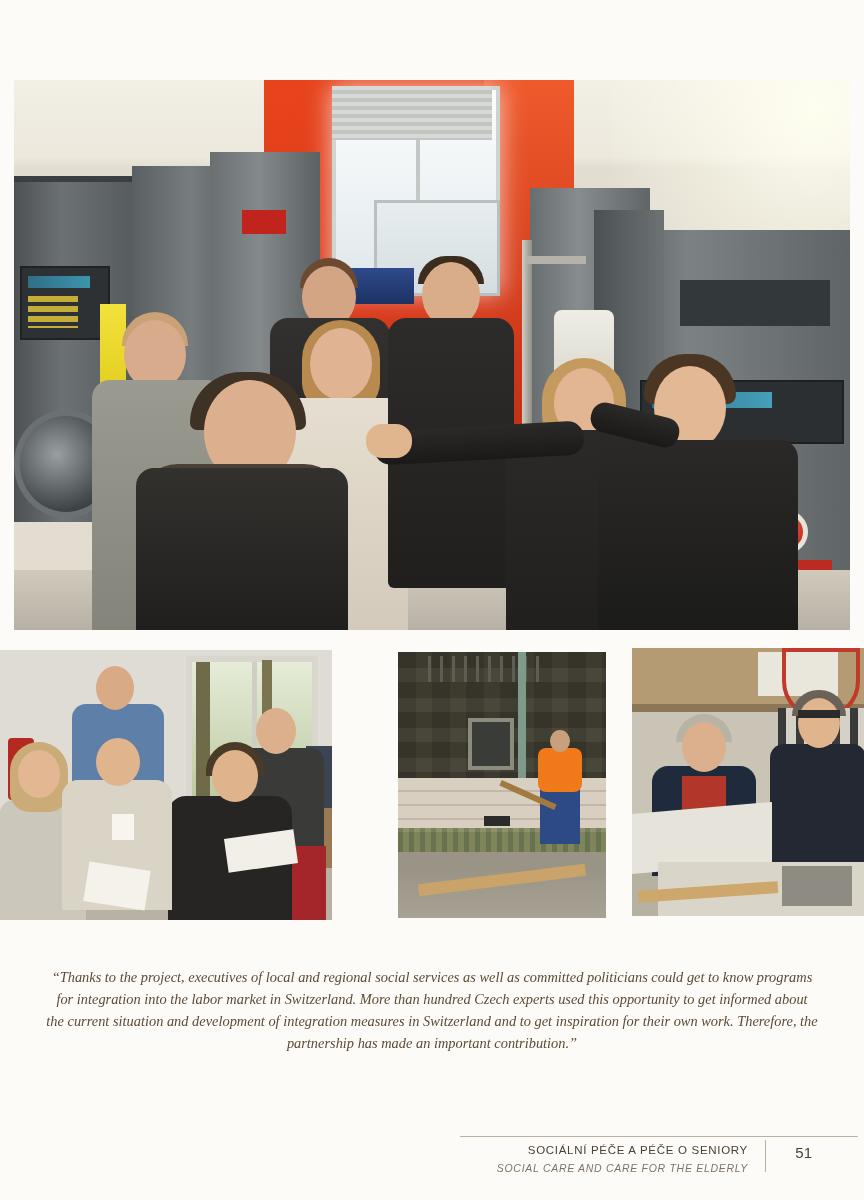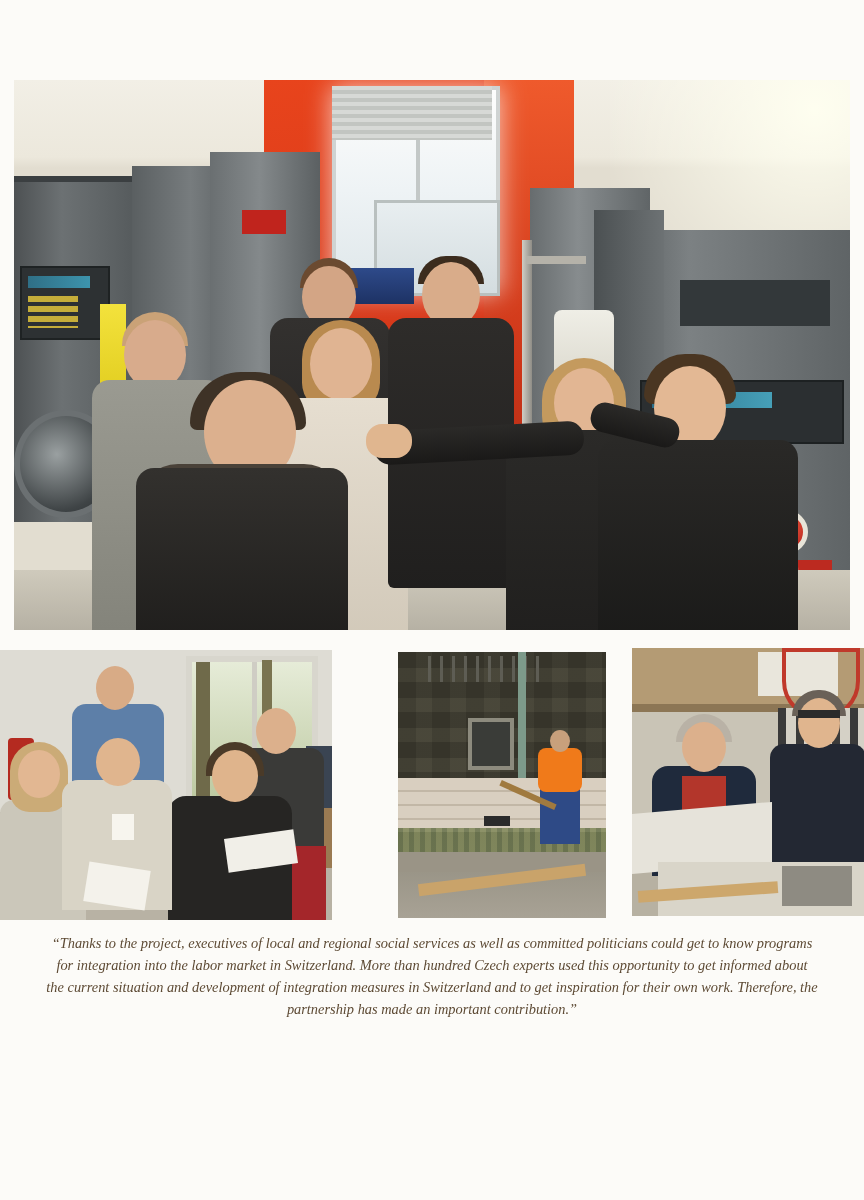--- a/index.html
+++ b/index.html
@@ -319,21 +319,21 @@
   .ph3 .m1sh{position:absolute;left:50px;top:128px;width:44px;height:60px;background:#b3362b;}
   .ph3 .m2h{position:absolute;left:166px;top:50px;width:42px;height:50px;border-radius:50%;background:#e0b58e;}
   .ph3 .m2hair{position:absolute;left:160px;top:42px;width:54px;height:26px;border-radius:26px 26px 0 0;background:#6a6158;}
   .ph3 .m2b{position:absolute;left:138px;top:96px;width:96px;height:132px;background:#232833;border-radius:14px 14px 0 0;}
   .ph3 .glasses{position:absolute;left:166px;top:62px;width:42px;height:8px;background:#2b2b2b;}
 
   
   .quote {
     position: absolute;
     left: 46px;
-    top: 932px;
+    top: 966px;
     width: 772px;
     text-align: center;
     font-style: italic;
     font-size: 14.4px;
     line-height: 22px;
     color: #5d4a34;
   }
   .attrib {
     position: absolute;
     right: 118px;
@@ -535,14 +535,21 @@
       <div class="tableA"></div>
       <div class="tableB"></div>
       <div class="sink"></div>
       <div class="plank"></div>
     </div>
   </div>
 
   <div class="quote">“Thanks to the project, executives of local and regional social services as well as committed politicians could get to know programs for integration into the labor market in Switzerland. More than hundred Czech experts used this opportunity to get informed about the current situation and development of integration measures in Switzerland and to get inspiration for their own work. Therefore, the partnership has made an important contribution.”</div>
 
 
+  <div class="footer">
+    <div class="footer-rule"></div>
+    <div class="footer-cz">SOCIÁLNÍ PÉČE A PÉČE O SENIORY</div>
+    <div class="footer-en">SOCIAL CARE AND CARE FOR THE ELDERLY</div>
+    <div class="footer-sep"></div>
+    <div class="footer-page">51</div>
+  </div>
 
 </div>
 
 </body></html>

